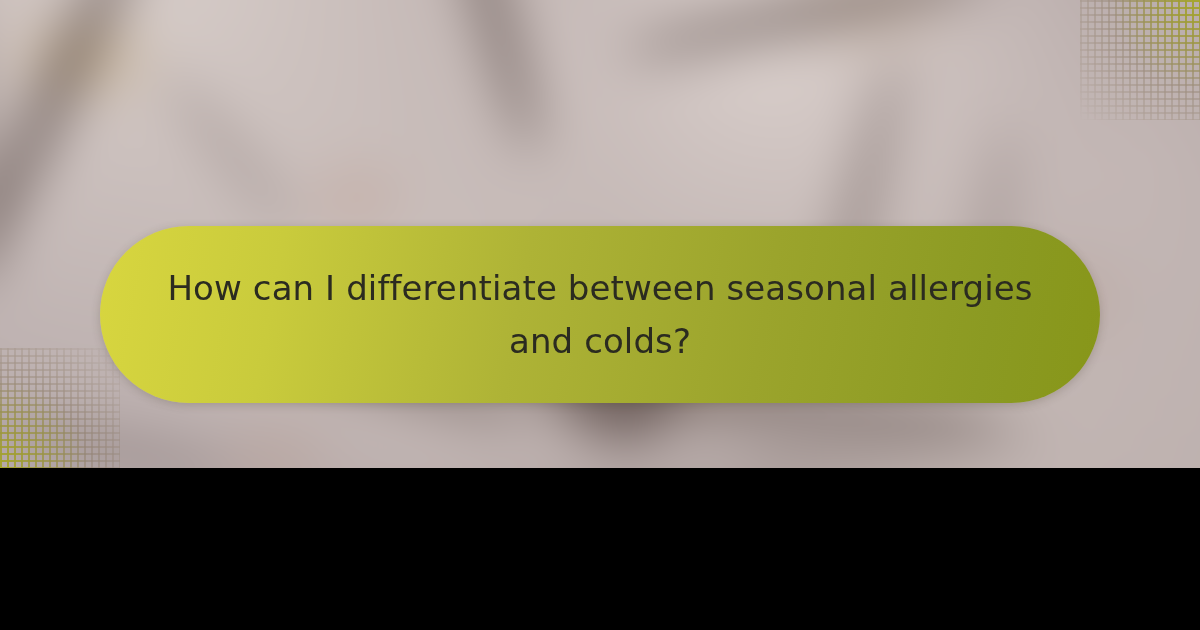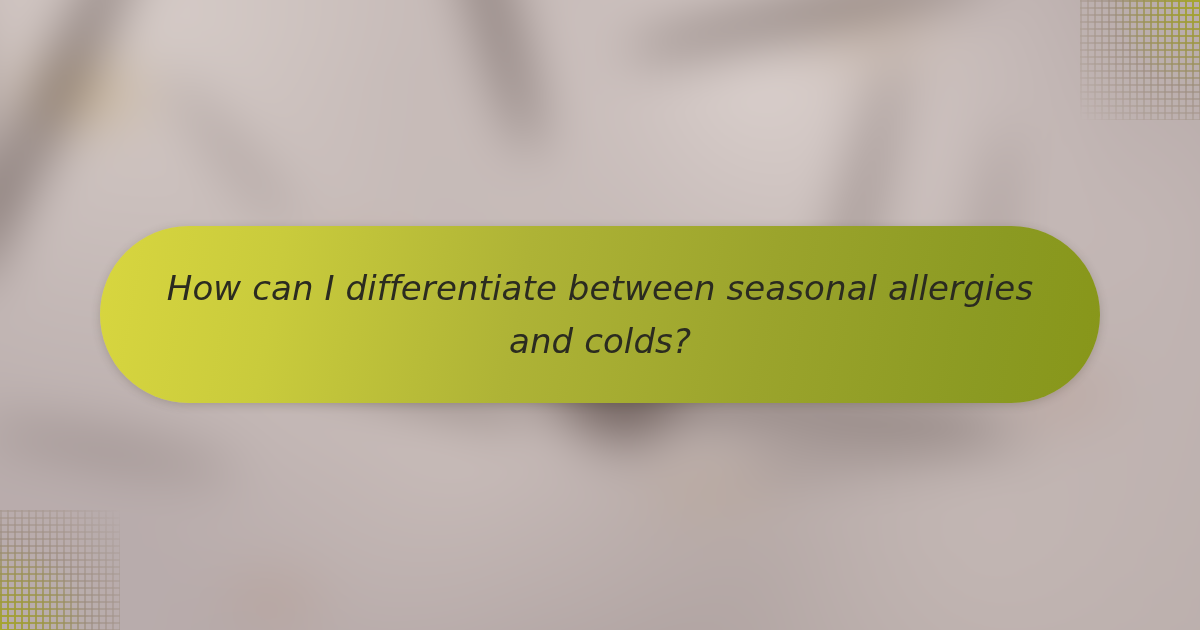--- a/index.html
+++ b/index.html
@@ -3,25 +3,24 @@
 <meta charset="utf-8">
 <style>
   html, body {
     margin: 0;
     padding: 0;
     background: #000;
   }
   #card {
     position: relative;
     width: 1200px;
-    height: 630px;
+    height: 468px;
     overflow: hidden;
     font-family: "DejaVu Sans", sans-serif;
     background: #4c1d95;
-    font-style: italic;
   }
 
   
   .photo-layer {
     position: absolute;
     inset: -80px;
     filter: blur(26px);
   }
   .photo-base {
     position: absolute;

